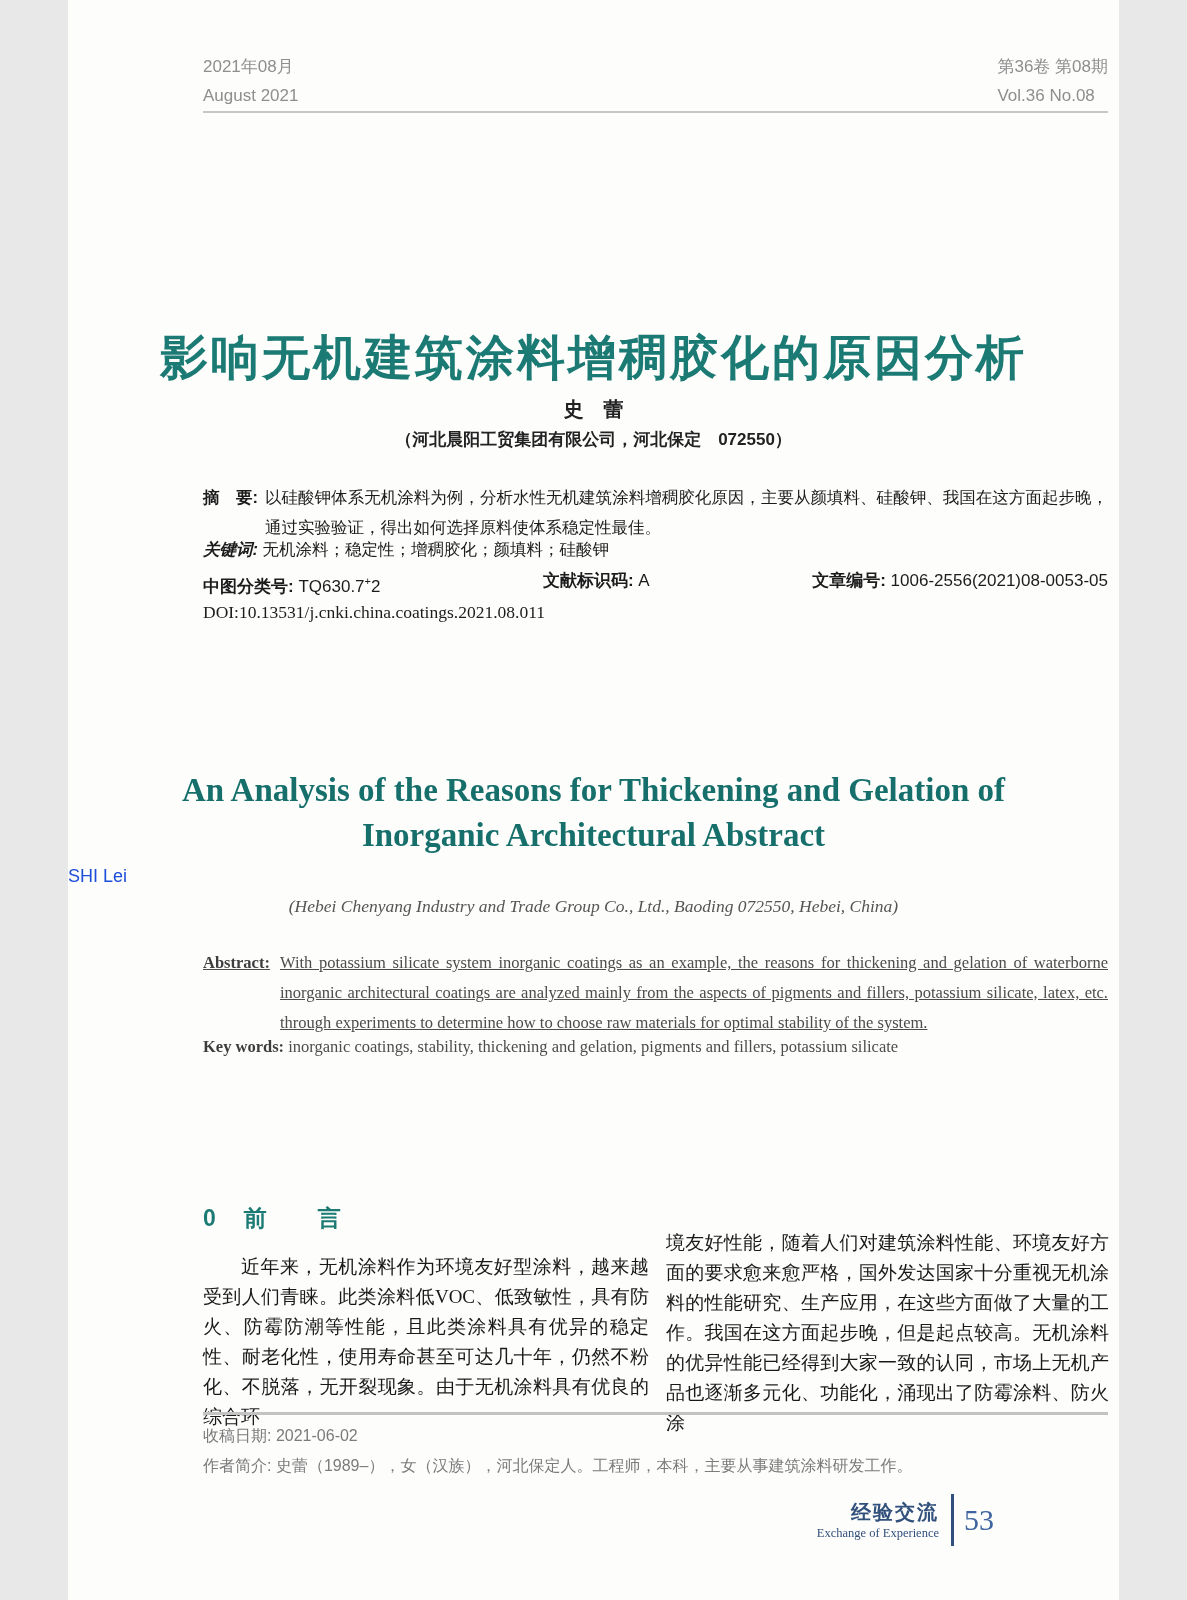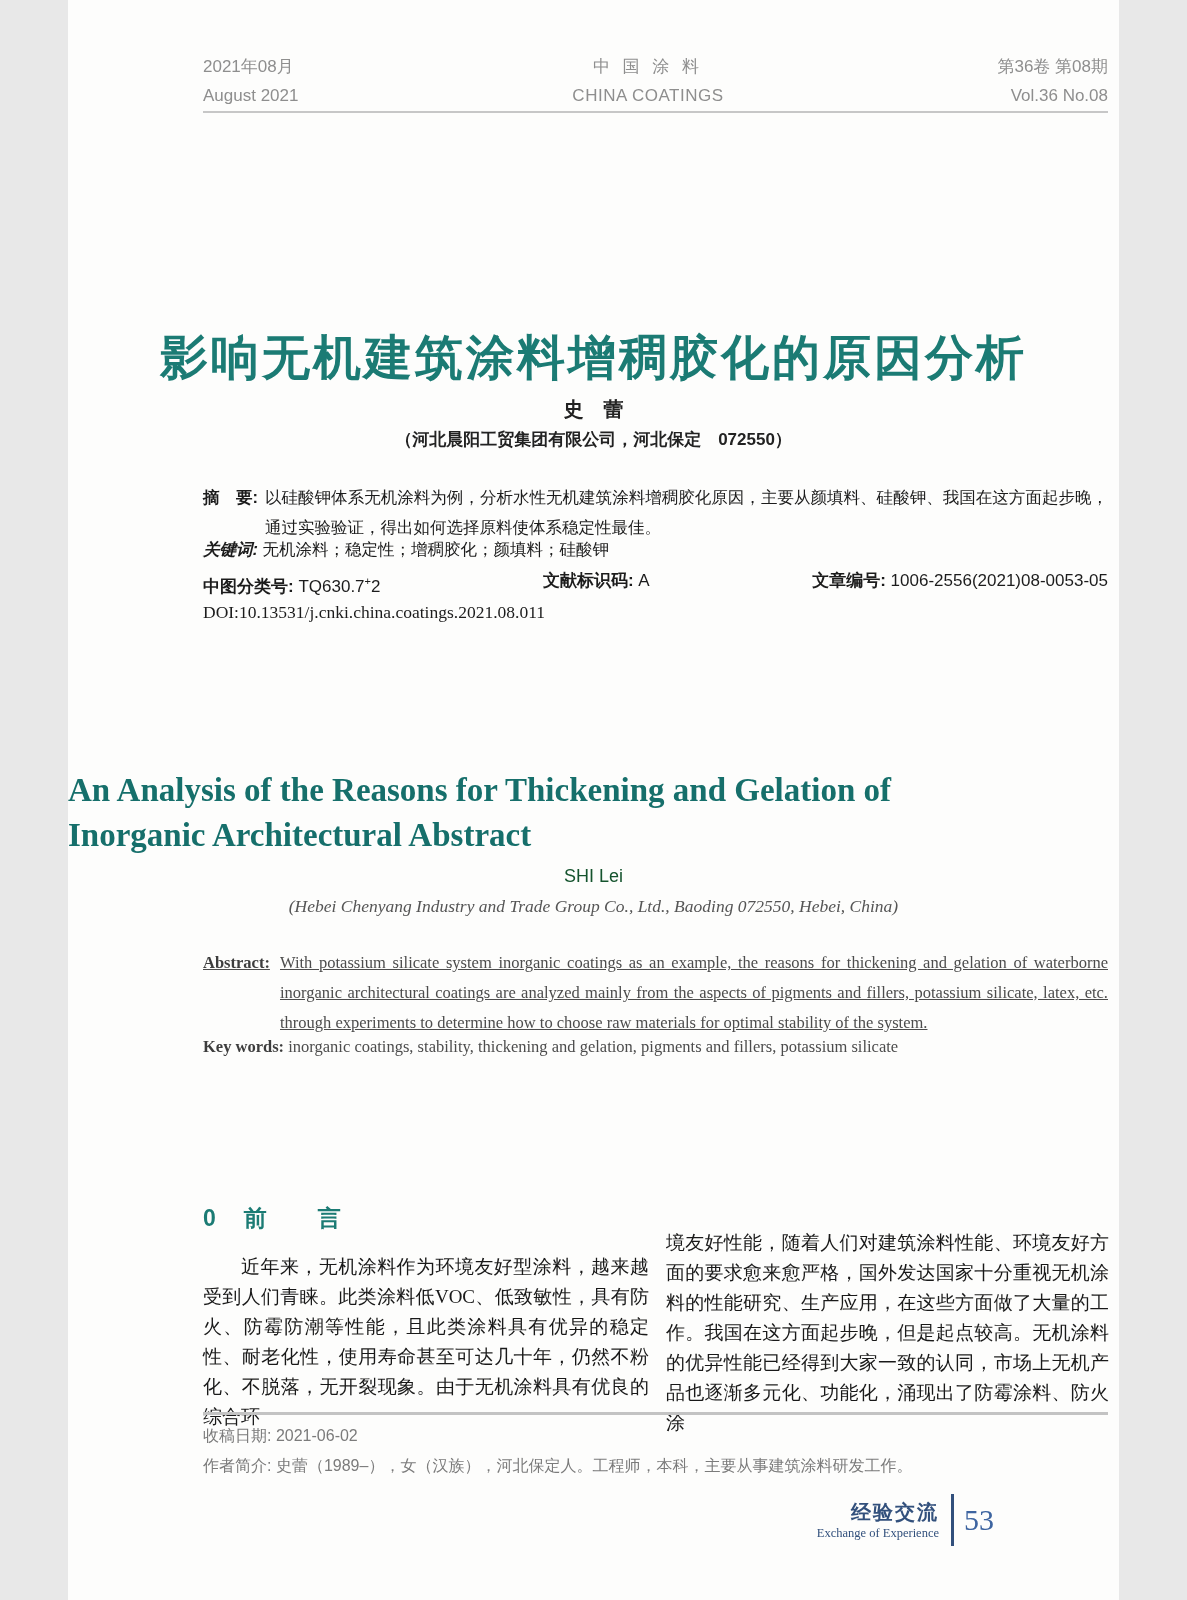--- a/index.html
+++ b/index.html
@@ -15,21 +15,21 @@
     overflow: hidden;
   }
   
   .journal-header {
     position: absolute; top: 52px; left: 135px; width: 905px;
     display: flex; justify-content: space-between;
     color: #8e8e8e; font-size: 17px; line-height: 29px;
   }
   .journal-header .center { text-align: center; letter-spacing: 4px; }
   .journal-header .center .en { letter-spacing: 0.5px; }
-  .journal-header .right { text-align: right; }
+  .journal-header .right { }
   .header-rule {
     position: absolute; top: 111px; left: 135px; width: 905px;
     height: 2px; background: #c7c7c7;
   }
   
   .title-cn {
     position: absolute; top: 326px; left: 0; width: 100%;
     text-align: center; font-size: 48px; font-weight: bold;
     letter-spacing: 3px; color: #1b7b74;
     font-family: "Liberation Sans", sans-serif;
@@ -61,26 +61,26 @@
   }
   .class-row .label { font-weight: bold; }
   .class-row sup { font-size: 11px; vertical-align: super; }
   .doi {
     position: absolute; top: 597px; left: 135px; width: 905px;
     font-family: "Liberation Serif", serif; font-size: 17.5px; line-height: 30px;
   }
   
   .title-en {
     position: absolute; top: 768px; left: 0; width: 100%;
-    font-family: "Liberation Serif", serif;
+    text-align: center; font-family: "Liberation Serif", serif;
     font-weight: bold; font-size: 33px; line-height: 45px; color: #166f6b;
   }
   .author-en {
     position: absolute; top: 866px; left: 0; width: 100%;
-    text-align: center; font-size: 18px; color: #14532d;
+    text-align: left; font-size: 18px; color: #1d4ed8;
   }
   .affil-en {
     position: absolute; top: 896px; left: 0; width: 100%;
     text-align: center; font-family: "Liberation Serif", serif;
     font-style: italic; font-size: 17.5px; color: #555;
   }
   
   .abstract-en {
     position: absolute; top: 948px; left: 135px; width: 905px;
     display: flex; font-family: "Liberation Serif", serif;
@@ -140,24 +140,20 @@
 </head>
 <body>
 
 <div class="page">
 
   <header class="journal-header">
     <div class="left">
       <div>2021年08月</div>
       <div>August 2021</div>
     </div>
-    <div class="center">
-      <div>中 国 涂 料</div>
-      <div class="en">CHINA COATINGS</div>
-    </div>
     <div class="right">
       <div>第36卷 第08期</div>
       <div>Vol.36  No.08</div>
     </div>
   </header>
   <div class="header-rule"></div>
 
   <h1 class="title-cn">影响无机建筑涂料增稠胶化的原因分析</h1>
   <div class="author-cn">史　蕾</div>
   <div class="affil-cn">（河北晨阳工贸集团有限公司，河北保定　072550）</div>

